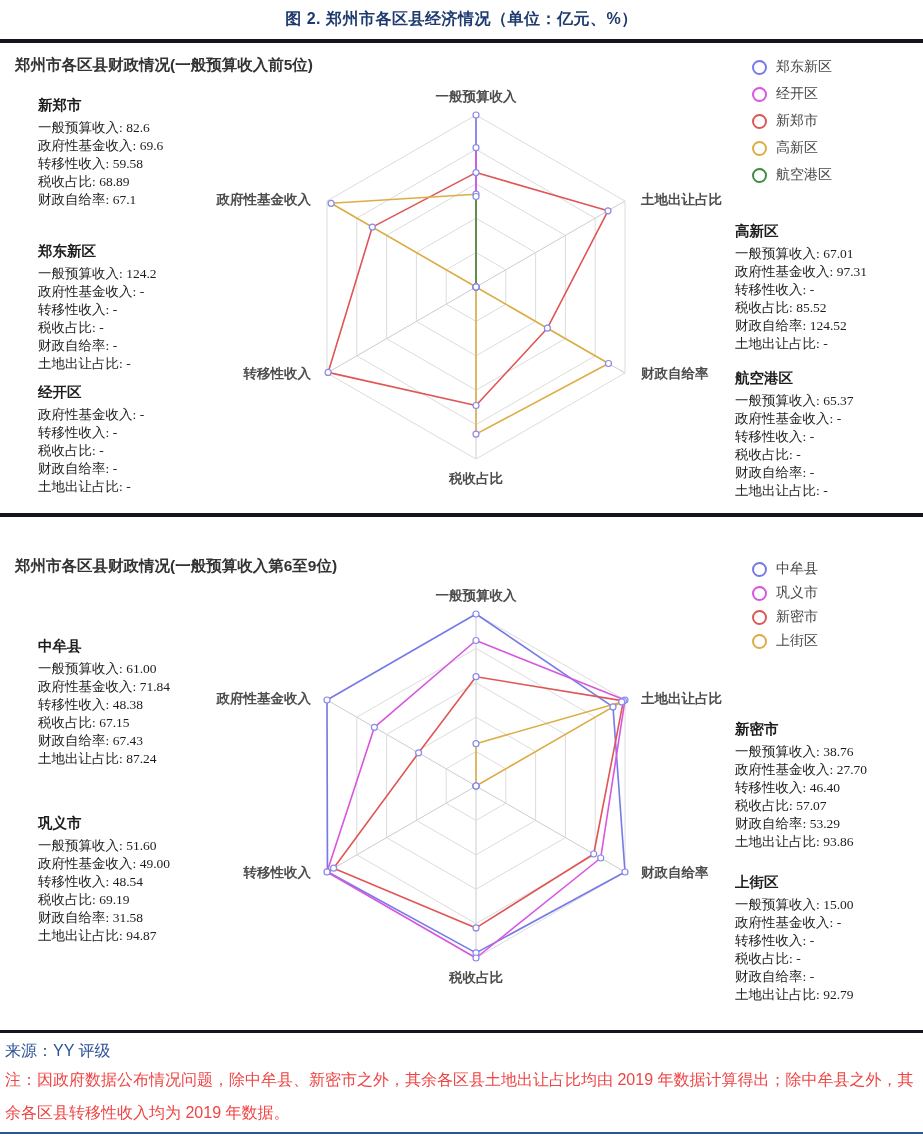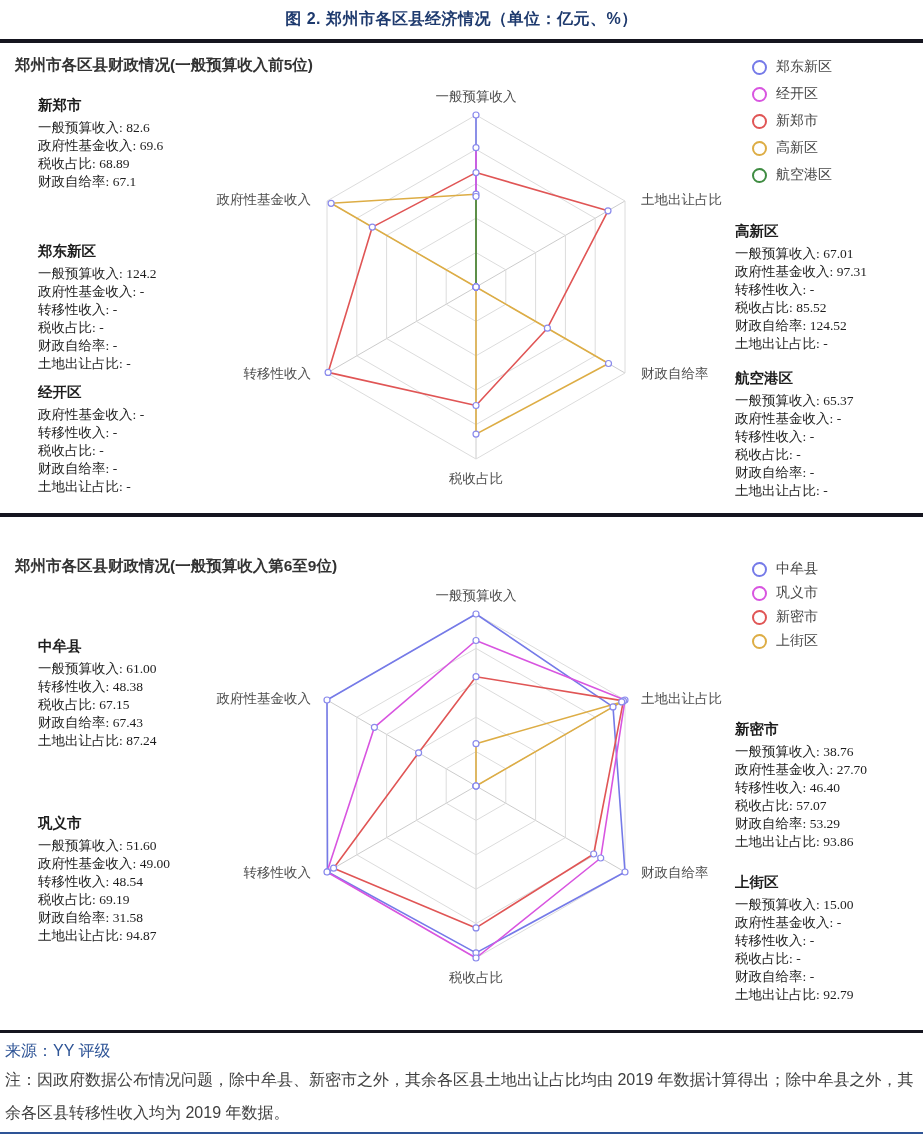--- a/index.html
+++ b/index.html
@@ -14,24 +14,24 @@
   .rule-bottom{top:1132px;height:2px;background:#2e5496;}
   .section-title{position:absolute;font-size:15.5px;font-weight:bold;color:#333;white-space:nowrap;}
   .district{position:absolute;width:255px;color:#1d1d1d;
             font-family:"Liberation Serif","DejaVu Serif",serif;}
   .d-name{font-weight:bold;font-size:14.5px;margin-bottom:4px;}
   .d-line{font-size:13.5px;line-height:18px;white-space:nowrap;}
   .legend-item{position:absolute;display:flex;align-items:center;}
   .legend-ring{width:11px;height:11px;border-radius:50%;border:2px solid #888;
                background:#fff;flex:0 0 auto;}
   .legend-label{font-size:14px;color:#474747;margin-left:9px;white-space:nowrap;}
-  .axis-label{position:absolute;font-size:13.5px;color:#4d4d4d;white-space:nowrap;}
+  .axis-label{position:absolute;font-size:13.5px;color:#4d4d4d;white-space:nowrap;font-weight:bold;}
   .source{position:absolute;left:5px;top:1041px;font-size:16px;color:#2e5496;}
   .note{position:absolute;left:5px;top:1063px;width:914px;font-size:16px;
-        line-height:33px;color:#404040;}
+        line-height:33px;color:#ef4444;}
   #radar-svg{position:absolute;top:0;left:0;pointer-events:none;}
 </style>
 </head>
 <body>
 
 <div class="page">
   <div class="fig-title">图 2. 郑州市各区县经济情况（单位：亿元、%）</div>
   <div class="rule rule-top"></div>
 
   <div class="section-title" style="left:15px;top:55px">郑州市各区县财政情况(一般预算收入前5位)</div>
@@ -129,20 +129,21 @@
         <circle cx="476.0" cy="786.0" r="3" fill="#ffffff" stroke="#8a8aec" stroke-width="1.2"></circle>
         <circle cx="476.0" cy="786.0" r="3" fill="#ffffff" stroke="#8a8aec" stroke-width="1.2"></circle>
       </g>
     </svg>
 
   <div id="overlay">
       <div class="district" style="left: 38px; top: 96px;">
         <div class="d-name">新郑市</div>
         <div class="d-line">一般预算收入: 82.6</div>
         <div class="d-line">政府性基金收入: 69.6</div>
+        <div class="d-line">转移性收入: 59.58</div>
         <div class="d-line">税收占比: 68.89</div>
         <div class="d-line">财政自给率: 67.1</div>
       </div>
       <div class="district" style="left: 38px; top: 242px;">
         <div class="d-name">郑东新区</div>
         <div class="d-line">一般预算收入: 124.2</div>
         <div class="d-line">政府性基金收入: -</div>
         <div class="d-line">转移性收入: -</div>
         <div class="d-line">税收占比: -</div>
         <div class="d-line">财政自给率: -</div>
@@ -190,20 +191,21 @@
         <div class="legend-ring" style="border-color: rgb(221, 173, 69);"></div>
         <div class="legend-label">高新区</div>
       </div>
       <div class="legend-item" style="left: 752px; top: 166px;">
         <div class="legend-ring" style="border-color: rgb(63, 140, 66);"></div>
         <div class="legend-label">航空港区</div>
       </div>
       <div class="district" style="left: 38px; top: 637px;">
         <div class="d-name">中牟县</div>
         <div class="d-line">一般预算收入: 61.00</div>
+        <div class="d-line">政府性基金收入: 71.84</div>
         <div class="d-line">转移性收入: 48.38</div>
         <div class="d-line">税收占比: 67.15</div>
         <div class="d-line">财政自给率: 67.43</div>
         <div class="d-line">土地出让占比: 87.24</div>
       </div>
       <div class="district" style="left: 38px; top: 814px;">
         <div class="d-name">巩义市</div>
         <div class="d-line">一般预算收入: 51.60</div>
         <div class="d-line">政府性基金收入: 49.00</div>
         <div class="d-line">转移性收入: 48.54</div>

